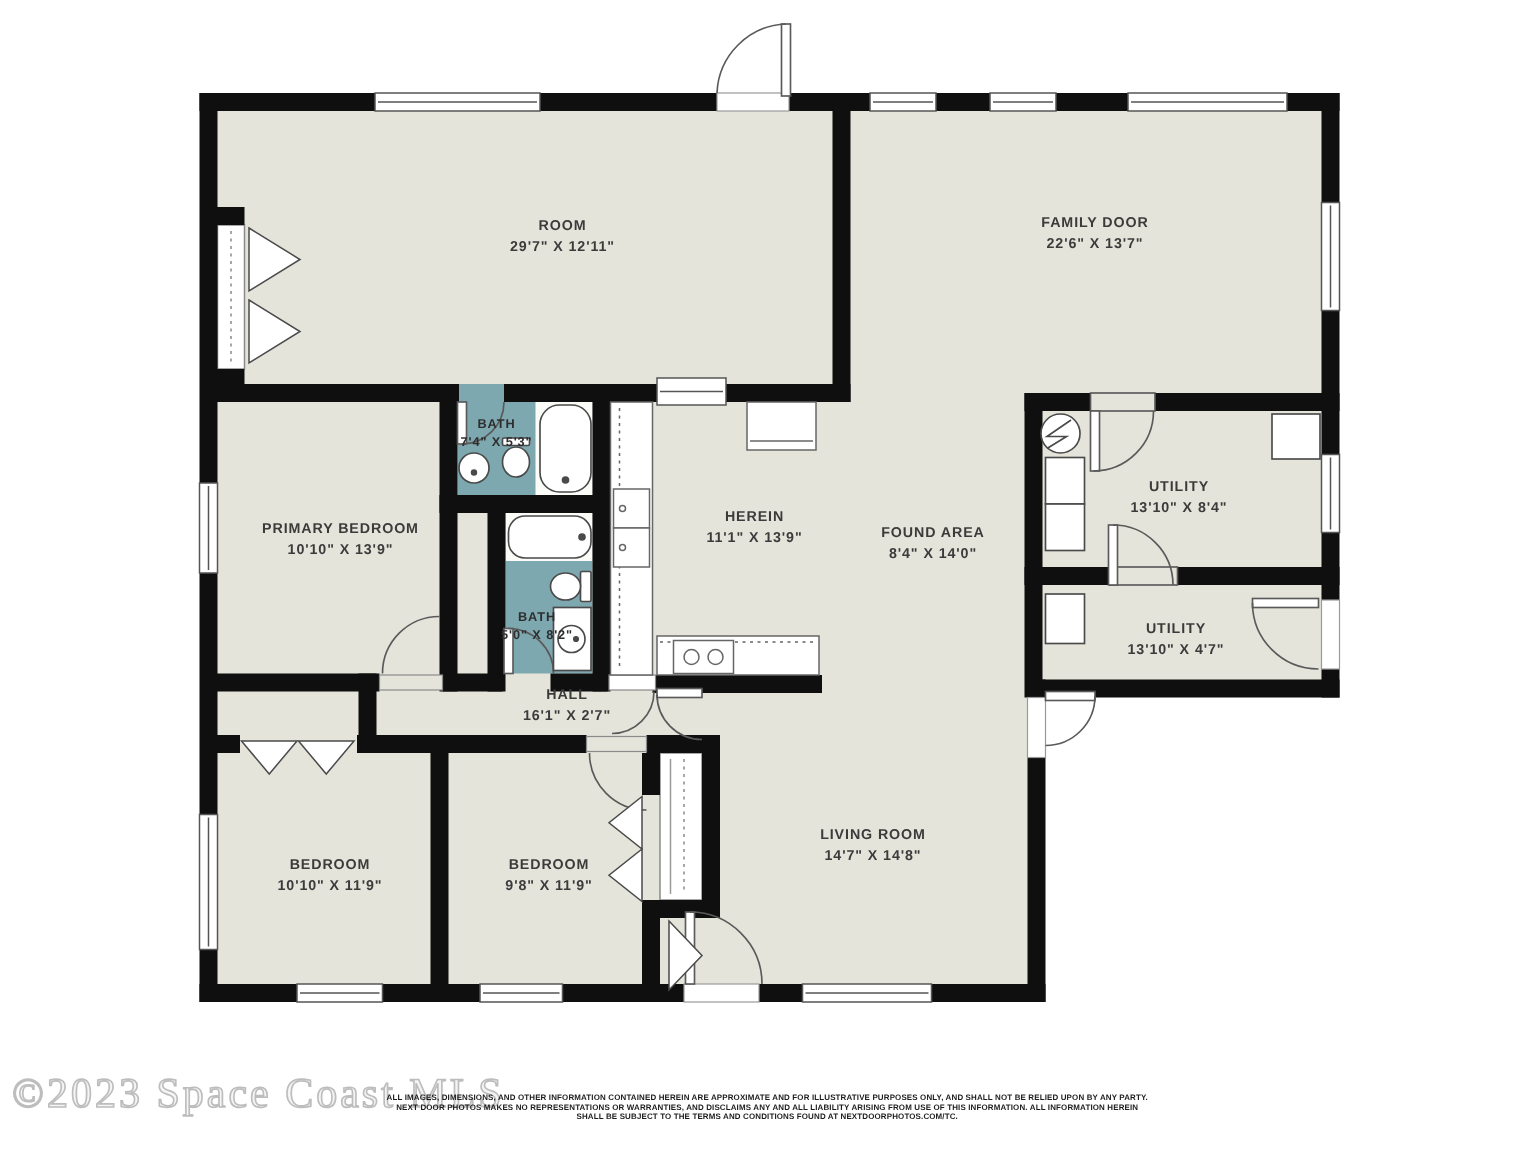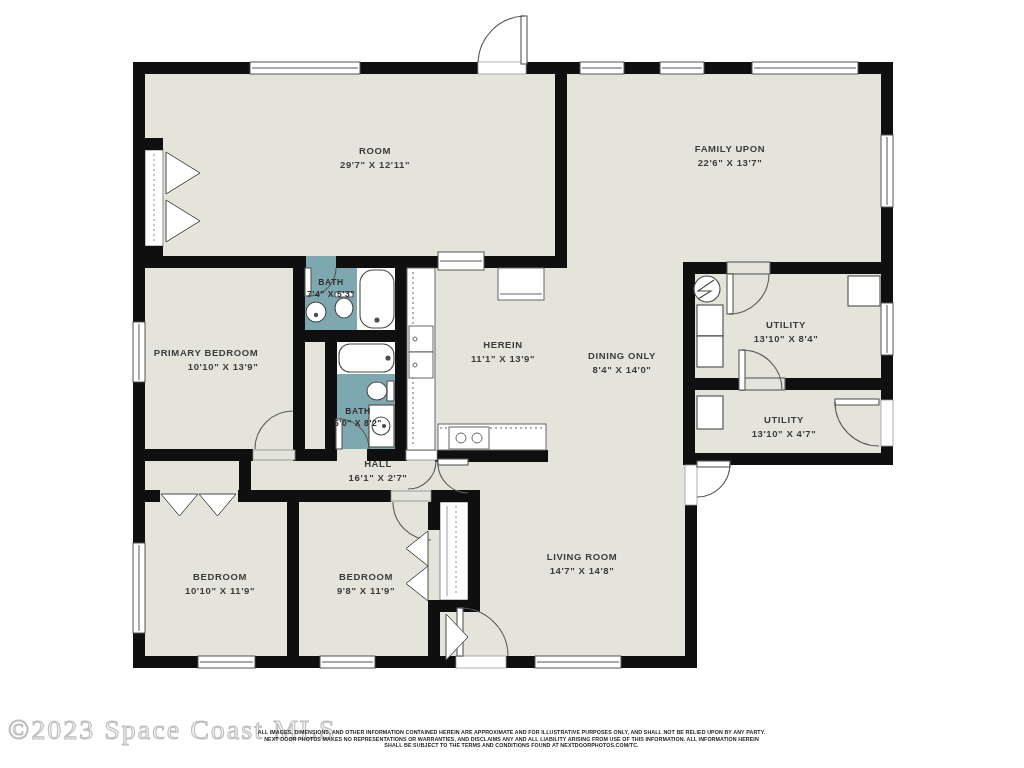--- a/index.html
+++ b/index.html
@@ -319,37 +319,37 @@
         <rect x="697" y="396" width="26" height="33"></rect>
       </g>
   </g>
 </svg>
 
 <div class="room-label" style="left:375px;top:158px;">
   <span>ROOM</span>
   <span class="dims">29'7" X 12'11"</span>
 </div>
 <div class="room-label" style="left:730px;top:156px;">
-  <span>FAMILY UPON</span>
+  <span>FAMILY DOOR</span>
   <span class="dims">22'6" X 13'7"</span>
 </div>
 <div class="room-label small" style="left:331px;top:288px;">
   <span>BATH</span>
   <span class="dims">7'4" X 5'3"</span>
 </div>
-<div class="room-label" style="left:206px;top:360px;text-align:right;">
+<div class="room-label" style="left:227px;top:360px;">
   <span>PRIMARY BEDROOM</span>
   <span class="dims">10'10" X 13'9"</span>
 </div>
 <div class="room-label" style="left:503px;top:352px;">
   <span>HEREIN</span>
   <span class="dims">11'1" X 13'9"</span>
 </div>
 <div class="room-label" style="left:622px;top:363px;">
-  <span>DINING ONLY</span>
+  <span>FOUND AREA</span>
   <span class="dims">8'4" X 14'0"</span>
 </div>
 <div class="room-label" style="left:786px;top:332px;">
   <span>UTILITY</span>
   <span class="dims">13'10" X 8'4"</span>
 </div>
 <div class="room-label small" style="left:358px;top:417px;">
   <span>BATH</span>
   <span class="dims">5'0" X 8'2"</span>
 </div>

